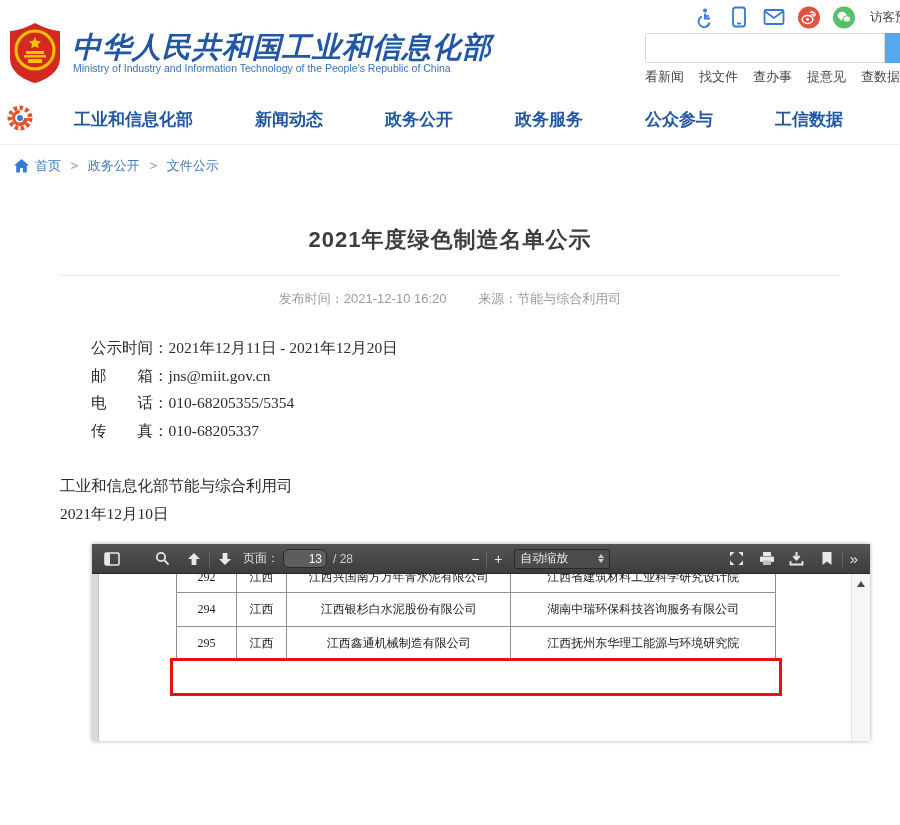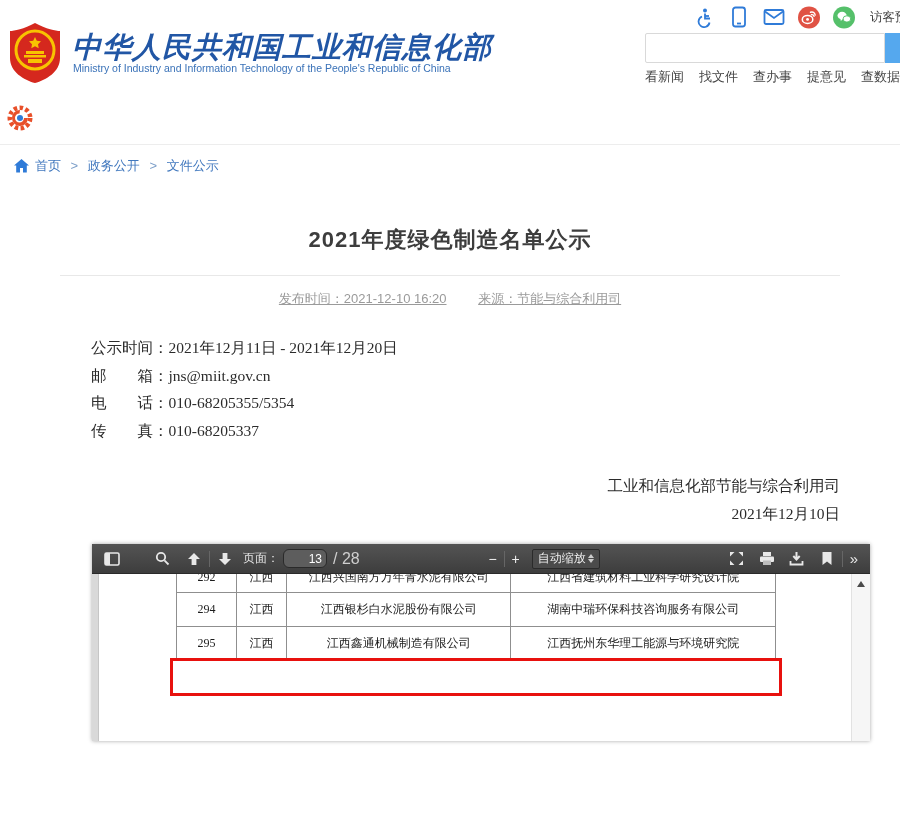--- a/index.html
+++ b/index.html
@@ -39,46 +39,46 @@
   .breadcrumb .home-ic { margin-right:6px; display:flex; }
   .breadcrumb .crumb { color:#4178be; cursor:pointer; }
   .breadcrumb .sep { color:#7d9fc9; margin:0 6px; }
 
   
   .article { width:780px; margin:0 auto; }
   .art-title { margin-top:38px; text-align:center; font-size:22px; font-weight:bold;
                color:#3d3d3d; letter-spacing:1px; }
   .art-divider { margin-top:20px; border-top:1px solid #e8e8e8; }
   .art-meta { margin-top:14px; text-align:center; font-size:13px; color:#9a9a9a; }
-  .art-meta span { margin:0 14px;text-decoration:underline; }
+  .art-meta span { margin:0 14px; }
 
   .art-body { margin-top:52px; font-family:"Liberation Serif", serif; font-size:16px;
               color:#2b2b2b; line-height:31px; text-indent:2em; text-align:justify; }
   .contact { margin-top:26px; font-family:"Liberation Serif", serif; font-size:15.5px;
              color:#2b2b2b; line-height:27.5px; padding-left:2em; }
-  .signature { margin-top:28px; text-align:right; font-family:"Liberation Serif", serif;
+  .signature { margin-top:28px; font-family:"Liberation Serif", serif;
                font-size:15.5px; color:#2b2b2b; line-height:28px; }
 
   
   .pdf { position:relative; width:778px; margin:16px 0 0 92px; height:197px;
          box-shadow:0 0 4px rgba(0,0,0,.35); overflow:hidden; background:#fff; }
   .pdf-toolbar { position:relative; height:30px; background:linear-gradient(#545454,#3d3d3d);
                  display:flex; align-items:center; padding:0 8px; color:#d9d9d9;
                  border-bottom:1px solid #2a2a2a; }
   .tb-btn { width:24px; height:22px; display:flex; align-items:center; justify-content:center;
             cursor:pointer; border-radius:2px; flex:0 0 auto; }
   .tb-sep { width:1px; height:16px; background:#666; margin:0 3px; flex:0 0 auto; }
   .tb-label { font-size:12px; margin:0 4px 0 6px; color:#e4e4e4; white-space:nowrap; }
   .tb-pageinput { width:44px; height:19px; background:#5d5d5d; border:1px solid #2a2a2a;
                   border-radius:6px; color:#fff; font-size:12px; text-align:right;
                   padding-right:4px; outline:none; }
-  .tb-total { font-size:16px; color:#cfcfcf; margin-left:6px; white-space:nowrap; }
+  .tb-total { font-size:12px; color:#cfcfcf; margin-left:6px; white-space:nowrap; }
   .tb-flex { flex:1 1 auto; }
   .tb-zoomtxt { font-size:14px; color:#eee; width:16px; text-align:center; cursor:pointer; flex:0 0 auto; }
-  .tb-select { width:68px; height:20px; background:#4b4b4b; border:1px solid #2a2a2a; border-radius:2px;
+  .tb-select { width:96px; height:20px; background:#4b4b4b; border:1px solid #2a2a2a; border-radius:2px;
                margin-left:8px; display:flex; align-items:center; justify-content:space-between;
                padding:0 5px; font-size:12px; color:#eee; cursor:pointer; flex:0 0 auto; }
   .spinner { display:flex; flex-direction:column; gap:1px; }
   .spinner i { width:0; height:0; border-left:3px solid transparent; border-right:3px solid transparent; }
   .spinner .up { border-bottom:4px solid #ccc; }
   .spinner .dn { border-top:4px solid #ccc; }
   .tb-more { font-size:15px; color:#e8e8e8; cursor:pointer; padding:0 4px; flex:0 0 auto; }
 
   .pdf-body { position:absolute; top:30px; left:0; right:0; bottom:0; }
   .pdf-leftstrip { position:absolute; left:0; top:0; bottom:0; width:7px; background:#d9d9d9;
@@ -175,20 +175,28 @@
 
 <div class="nav">
   <span class="nav-logo">
     <svg width="28" height="28" viewBox="0 0 28 28">
       <circle cx="14" cy="14" r="10" fill="none" stroke="#e8502a" stroke-width="5" stroke-dasharray="3.4 2.4"></circle>
       <circle cx="14" cy="14" r="8" fill="#fff"></circle>
       <path d="M14 6 a8 8 0 1 0 8 8 h-4 a4.5 4.5 0 1 1 -4.5 -4.5 Z" fill="#e8502a"></path>
       <circle cx="14" cy="14" r="3" fill="#2f7bd8"></circle>
     </svg>
   </span>
+  <div class="nav-list">
+      <span class="nav-item">工业和信息化部</span>
+      <span class="nav-item">新闻动态</span>
+      <span class="nav-item">政务公开</span>
+      <span class="nav-item">政务服务</span>
+      <span class="nav-item">公众参与</span>
+      <span class="nav-item">工信数据</span>
+    </div>
 </div>
 
 <div class="breadcrumb">
   <span class="home-ic">
     <svg width="15" height="14" viewBox="0 0 15 14">
       <path d="M7.5 0 L15 6.5 H12.8 V13.5 H9 V9 H6 V13.5 H2.2 V6.5 H0 Z" fill="#2f7bd8"></path>
     </svg>
   </span>
   <span id="crumb-host"><span class="crumb">首页</span><span class="sep"> &gt; </span><span class="crumb">政务公开</span><span class="sep"> &gt; </span><span class="crumb">文件公示</span></span>
 </div>

